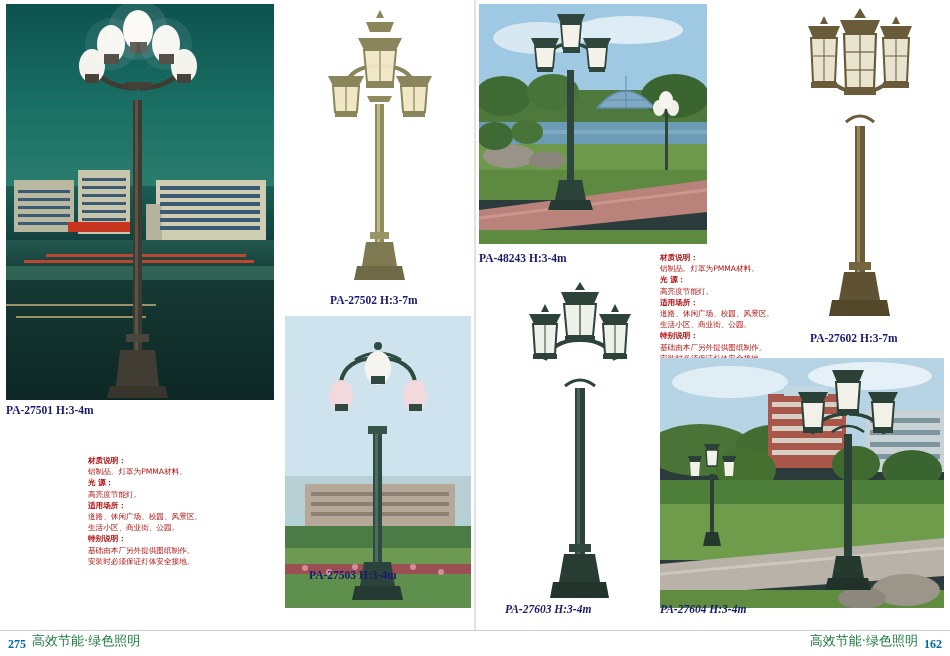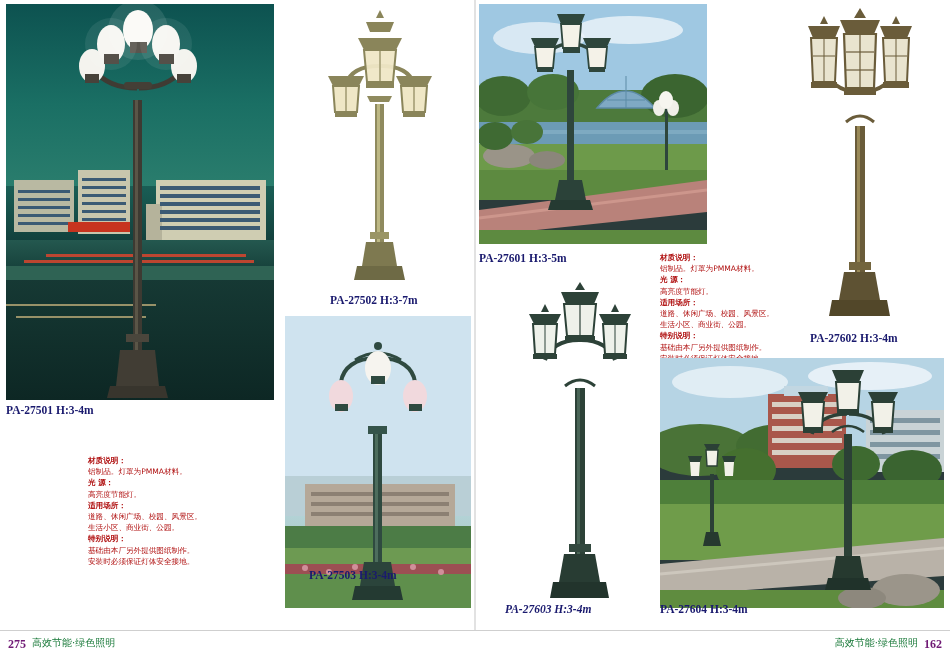--- a/index.html
+++ b/index.html
@@ -46,27 +46,27 @@
     left: 0; bottom: 0;
     width: 950px; height: 26px;
     background: #ffffff;
     border-top: 1px solid #cfcfcf;
   }
   .folio {
     position: absolute;
     bottom: 4px;
     font-size: 12px;
     font-weight: bold;
-    color: #701a75;
+    color: #0369a1;
     font-family: "Liberation Serif", serif;
   }
   .folio-text {
     position: absolute;
     bottom: 6px;
-    font-size: 10px;
+    font-size: 13px;
     color: #1a7a3a;
     font-family: "DejaVu Sans", sans-serif;
     white-space: nowrap;
   }
   .gutter {
     position: absolute;
     left: 474px; top: 0;
     width: 2px; height: 630px;
     background: linear-gradient(to right, #ececec, #d8d8d8, #ececec);
   }
@@ -341,21 +341,21 @@
         <rect x="58" y="64" width="16" height="4" fill="#2e463c"></rect>
       </g>
       <g>
         <path d="M104 34 L132 34 L128 43 L108 43 Z" fill="#2e463c"></path>
         <path d="M108 43 L128 43 L126 64 L110 64 Z" fill="#f4f2e8"></path>
         <path d="M108 43 L128 43 L126 64 L110 64 Z" fill="none" stroke="#2e463c" stroke-width="1.8"></path>
         <rect x="110" y="64" width="16" height="4" fill="#2e463c"></rect>
       </g>
     </svg>
   </div>
-  <div class="caption" style="left:479px; top:252px;">PA-27601  H:3-5m</div>
+  <div class="caption" style="left:479px; top:252px;">PA-48243  H:3-4m</div>
 
   <div class="spec" style="left:660px; top:252px;">
     <div class="ln hd">材质说明：</div>
     <div class="ln">铝制品。灯罩为PMMA材料。</div>
     <div class="ln hd">光    源：</div>
     <div class="ln">高亮度节能灯。</div>
     <div class="ln hd">适用场所：</div>
     <div class="ln">道路、休闲广场、校园、风景区。</div>
     <div class="ln">生活小区、商业街、公园。</div>
     <div class="ln hd">特别说明：</div>
@@ -403,21 +403,21 @@
         <path d="M116 12 L120 20 L112 20 Z" fill="#6a5c3a"></path>
         <path d="M100 22 L132 22 L127 34 L105 34 Z" fill="#6a5c3a"></path>
         <path d="M103 34 L129 34 L127 78 L105 78 Z" fill="#e9e4cf"></path>
         <path d="M103 34 L129 34 L127 78 L105 78 Z" fill="none" stroke="#6a5c3a" stroke-width="2"></path>
         <line x1="116" y1="34" x2="116" y2="78" stroke="#6a5c3a" stroke-width="1"></line>
         <line x1="105" y1="52" x2="127" y2="52" stroke="#6a5c3a" stroke-width="1"></line>
         <rect x="103" y="78" width="26" height="6" fill="#6a5c3a"></rect>
       </g>
     </svg>
   </div>
-  <div class="caption" style="left:810px; top:332px;">PA-27602  H:3-4m</div>
+  <div class="caption" style="left:810px; top:332px;">PA-27602  H:3-7m</div>
 
   <div class="photo p6">
     <svg class="lamp" viewBox="0 0 150 330" preserveAspectRatio="none">
       <rect x="0" y="0" width="150" height="330" fill="#ffffff"></rect>
 
       <rect x="70" y="110" width="10" height="172" fill="#2d4238"></rect>
       <rect x="72" y="110" width="3" height="172" fill="#4a6557"></rect>
 
       <path d="M59 276 L90 276 L95 304 L54 304 Z" fill="#283c33"></path>
       <path d="M48 304 L101 304 L104 320 L45 320 Z" fill="#22342c"></path>
@@ -533,21 +533,21 @@
       <g>
         <path d="M28 98 L42 98 L40 104 L30 104 Z" fill="#2b4036"></path>
         <path d="M30 104 L40 104 L39 118 L31 118 Z" fill="#f2f1e8"></path>
       </g>
       <g>
         <path d="M62 98 L76 98 L74 104 L64 104 Z" fill="#2b4036"></path>
         <path d="M64 104 L74 104 L73 118 L65 118 Z" fill="#f2f1e8"></path>
       </g>
     </svg>
   </div>
-  <div class="caption" style="left:660px; top:603px;">PA-27604  H:3-4m</div>
+  <div class="caption" style="left:660px; top:603px;font-style:italic;">PA-27604  H:3-4m</div>
 
   <div class="footer-bar"></div>
   <div class="folio" style="left:8px;">275</div>
   <div class="folio-text" style="left:32px;">高效节能·绿色照明</div>
   <div class="folio" style="right:8px;">162</div>
   <div class="folio-text" style="right:32px;">高效节能·绿色照明</div>
 
 </div>
 
 </body></html>

